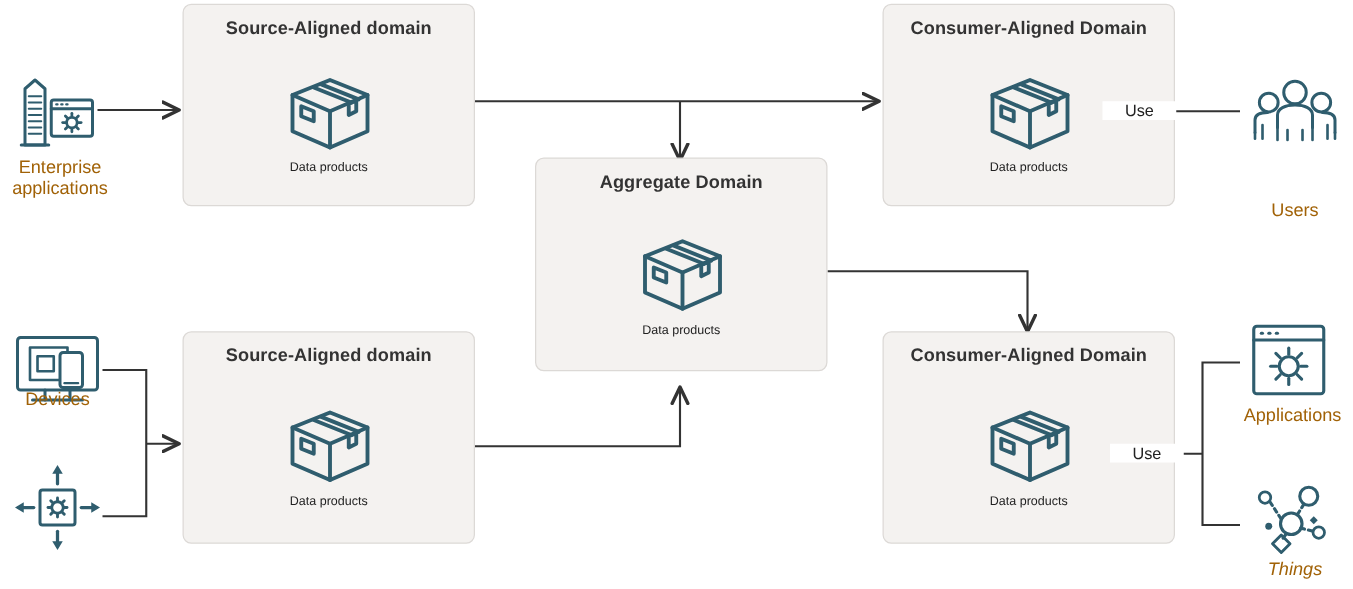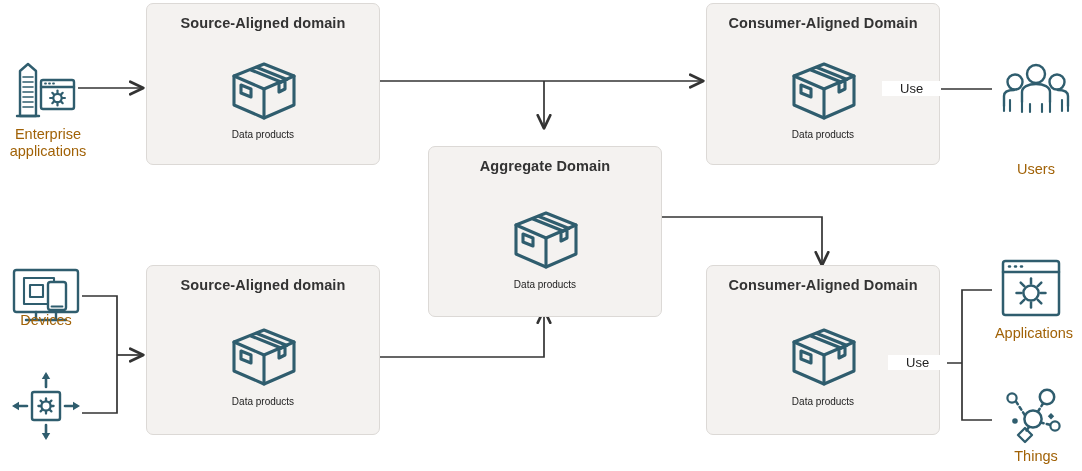--- a/index.html
+++ b/index.html
@@ -58,21 +58,21 @@
           <path d="M22,10 L52,22"></path>
           <path d="M28,7.5 L58,19.5"></path>
           <path d="M12,25 L22,29 L22,37 L12,33 Z"></path>
           <path d="M50,23 L56,20.5 L56,29 L50,32 Z"></path>
         </g>
       </svg>
     </div>
     <div class="dp-label" style="top:125px;">Data products</div>
   </div>
 
-  <div class="domain" style="left:428px;top:126px;width:234px;height:171px;margin-top:20px;">
+  <div class="domain" style="left:428px;top:126px;width:234px;height:171px;">
     <div class="domain-title">Aggregate Domain</div>
     <div class="icon" style="left:82px;top:62px;width:70px;height:62px;">
       <svg viewBox="0 0 70 62" width="70" height="62">
         <g fill="none" stroke="#2f5d6e" stroke-width="3.1" stroke-linejoin="round" stroke-linecap="round">
           <path d="M35,4 L65,16 L65,45 L35,58 L5,45 L5,16 Z"></path>
           <path d="M5,16 L35,29 L65,16"></path>
           <path d="M35,29 L35,58"></path>
           <path d="M22,10 L52,22"></path>
           <path d="M28,7.5 L58,19.5"></path>
           <path d="M12,25 L22,29 L22,37 L12,33 Z"></path>
@@ -287,15 +287,15 @@
         <line x1="24.8" y1="27" x2="16" y2="13.5" stroke-dasharray="3.2 3.2"></line>
         <line x1="40.5" y1="34.5" x2="50.5" y2="37" stroke-dasharray="3.2 3.2"></line>
         <line x1="29" y1="39" x2="26.5" y2="42.5"></line>
         <g fill="#2f5d6e" stroke="none">
           <circle cx="15" cy="33" r="2.8"></circle>
           <path d="M51,25 L54.2,28.2 L51,31.4 L47.8,28.2 Z"></path>
         </g>
       </g>
     </svg>
   </div>
-  <div class="node-label" style="left:996px;top:448px;width:80px;">Things</div>
+  <div class="node-label" style="left:996px;top:448px;width:80px;font-style:italic;">Things</div>
 
 </div>
 
 </body></html>

